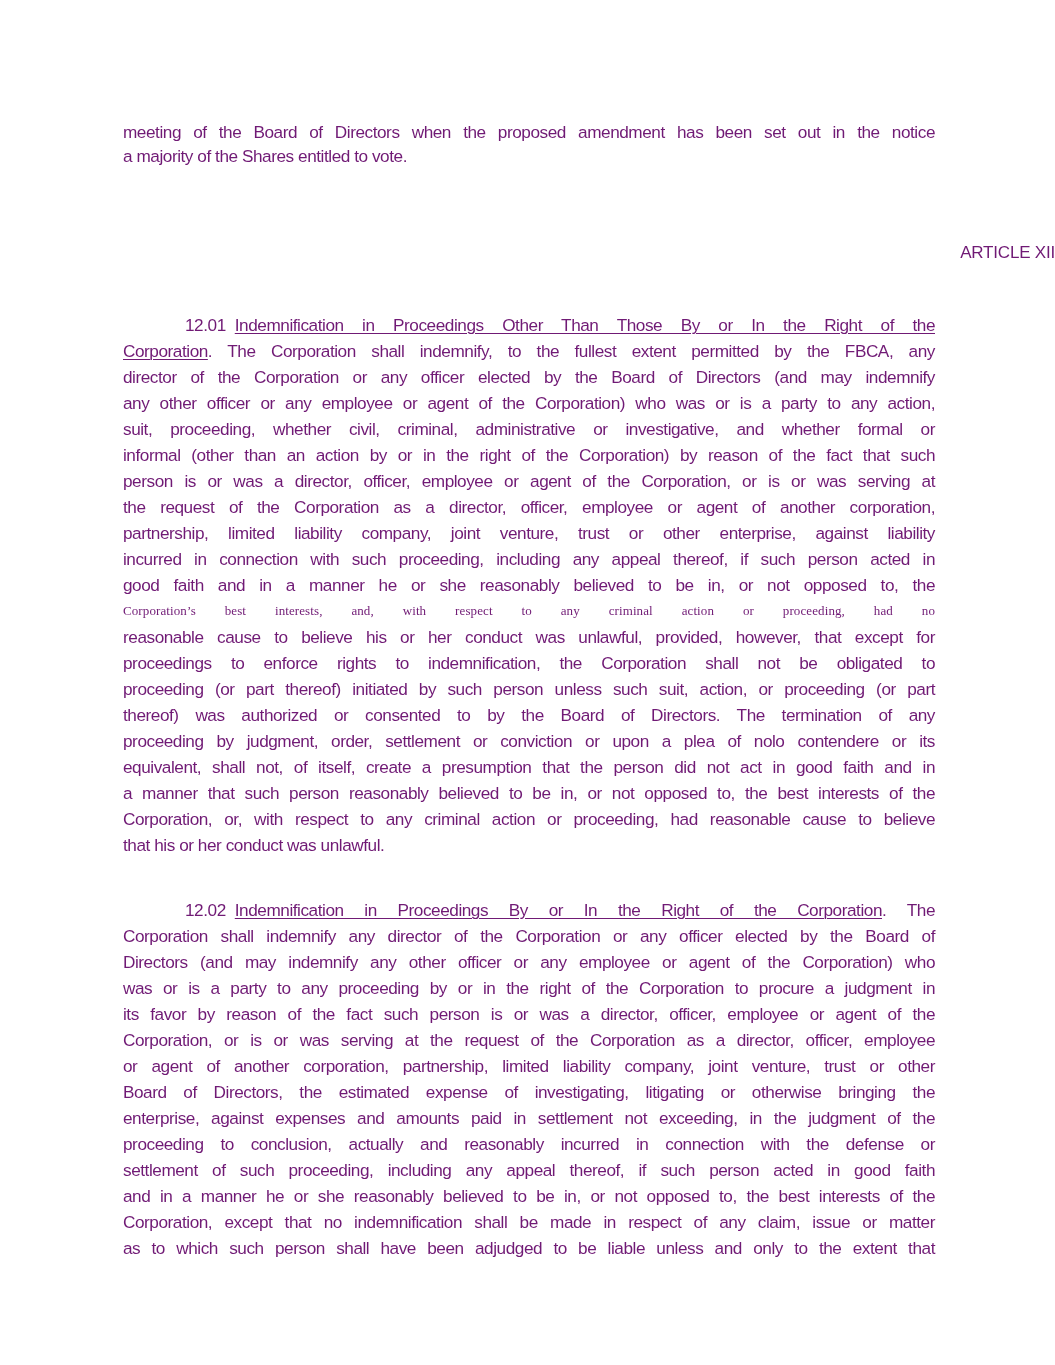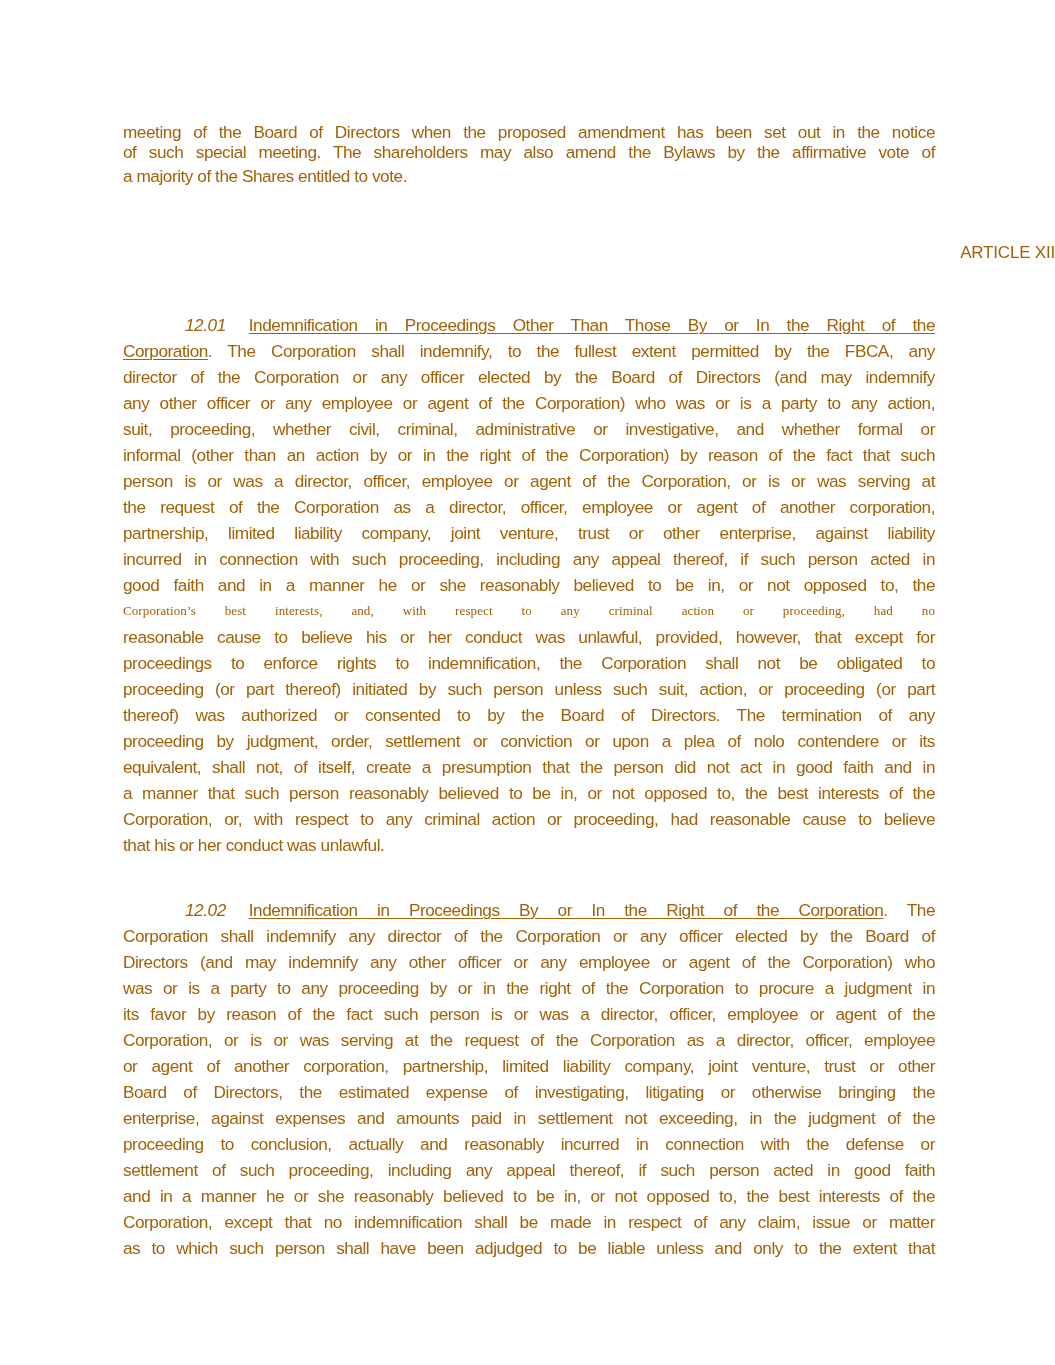--- a/index.html
+++ b/index.html
@@ -1,47 +1,46 @@
 <!DOCTYPE html>
 <html><head>
   <meta charset="utf-8">
   <style>
     html, body { margin: 0; padding: 0; background: #ffffff; }
     body { width: 1055px; height: 1365px; position: relative; overflow: hidden; }
     .page {
       position: absolute; left: 0; top: 0; width: 1042px; height: 1365px;
-      background: #ffffff; color: #a16207;
+      background: #ffffff; color: #701a75;
       font-family: "Liberation Sans", sans-serif;
     }
     .block { position: absolute; left: 123px; width: 812px; }
     .line {
       display: block; white-space: nowrap; height: 26px; line-height: 26px;
       font-size: 17.2px; letter-spacing: -0.45px; text-align: justify;
       text-align-last: justify;
     }
     .line.last { text-align-last: left; }
     .line.tight { height: 20px; line-height: 20px; }
     .line.serif { font-family: "Liberation Serif", serif; font-size: 13px; letter-spacing: 0.1px; }
     .indent { display: inline-block; width: 62px; }
     .u { text-decoration: underline; text-underline-offset: 2px; text-decoration-thickness: 1px; }
     .heading {
       position: absolute; left: 0; width: 1055px; text-align: right;
       font-size: 17px; letter-spacing: -0.2px; line-height: 26px;
     }
     .heading.sub { text-decoration: underline; text-underline-offset: 3px; text-decoration-thickness: 1px; }
-    .secnum { margin-right: 23px; font-style: italic; }
+    .secnum { margin-right: 9px; }
   </style>
 </head>
 <body>
 
 <div class="page">
 
   <div class="block" style="top:122px;">
     <span class="line tight">meeting of the Board of Directors when the proposed amendment has been set out in the notice</span>
-    <span class="line tight">of such special meeting. The shareholders may also amend the Bylaws by the affirmative vote of</span>
     <span class="line tight last" style="height:26px;line-height:28px;">a majority of the Shares entitled to vote.</span>
   </div>
 
   <div class="heading" style="top:240px;">ARTICLE XII</div>
 
   <div class="block" style="top:312px;">
     <span class="line"><span class="indent"></span><span class="secnum">12.01</span><span class="u">Indemnification in Proceedings Other Than Those By or In the Right of the</span></span>
     <span class="line"><span class="u">Corporation</span><span>. The Corporation shall indemnify, to the fullest extent permitted by the FBCA, any</span></span>
     <span class="line">director of the Corporation or any officer elected by the Board of Directors (and may indemnify</span>
     <span class="line">any other officer or any employee or agent of the Corporation) who was or is a party to any action,</span>

